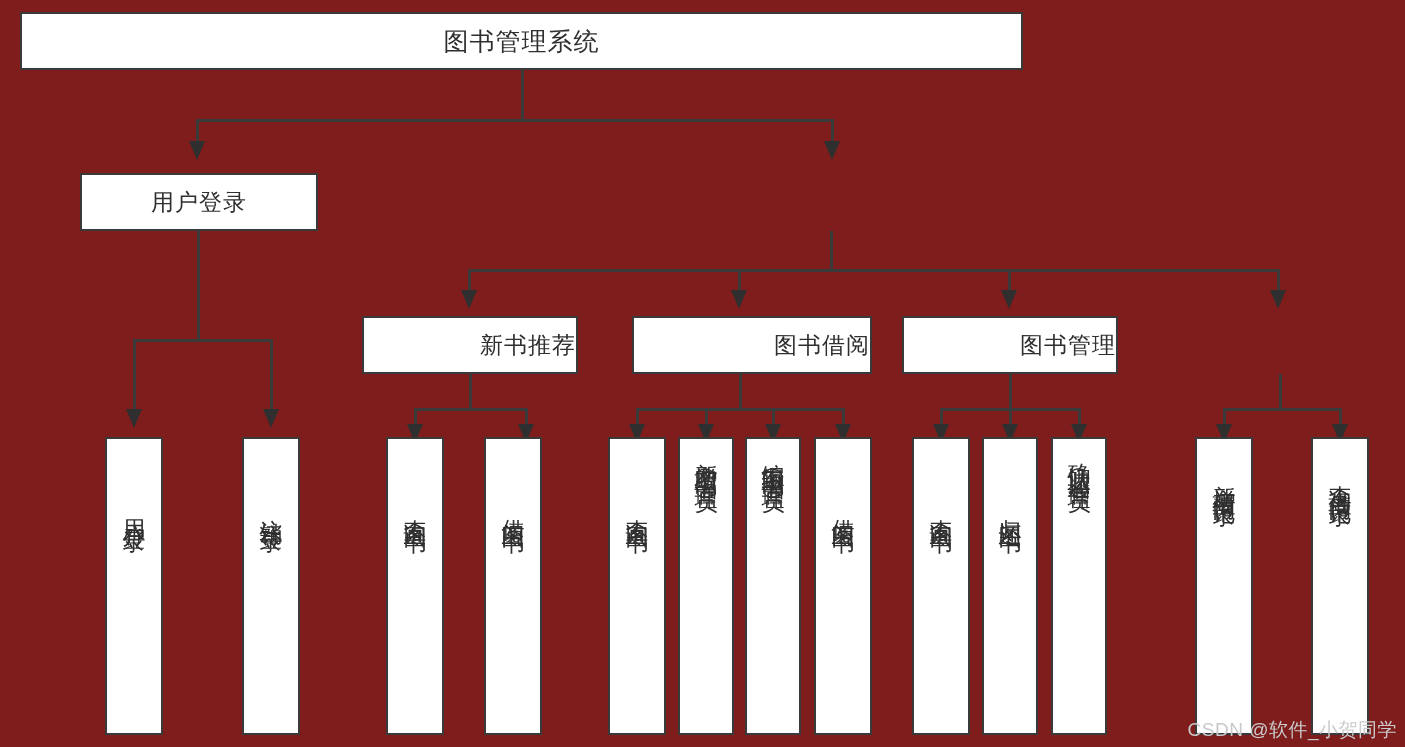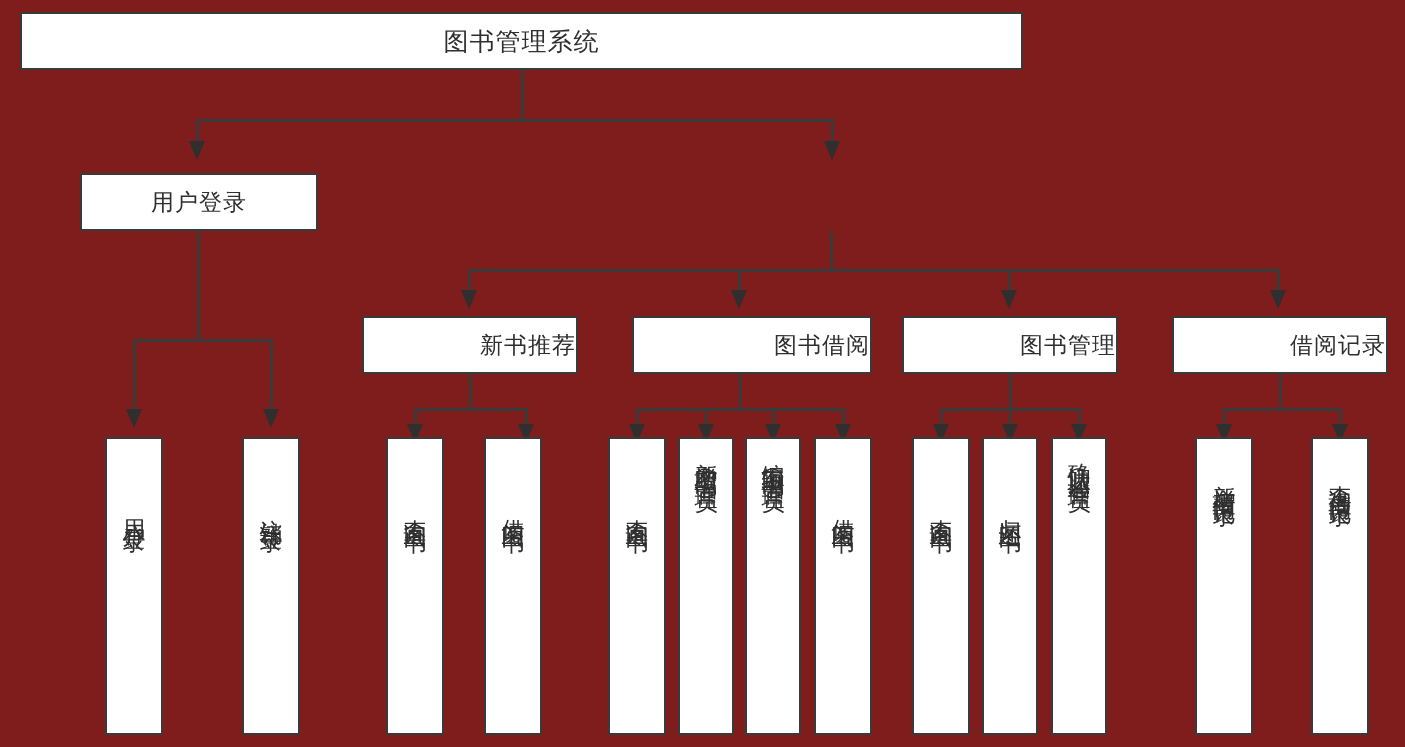--- a/index.html
+++ b/index.html
@@ -140,23 +140,20 @@
   </div>
 
   <div class="node lvl2" style="left:632px; top:316px; width:240px; height:58px;padding-left:19px;">
     <span>图书借阅</span>
   </div>
 
   <div class="node lvl2" style="left:902px; top:316px; width:216px; height:58px;">
     <span>图书管理</span>
   </div>
 
-  <div class="node lvl2" style="left:1172px; top:316px; width:216px; height:58px;">
-    <span>借阅记录</span>
-  </div>
 
   <div class="vline" style="left:469px; top:374px; height:36px;"></div>
   <div class="hline" style="left:414px; top:408px; width:113px;"></div>
   <div class="vline" style="left:414px; top:408px; height:18px;"></div>
   <div class="arrow" style="left:407px; top:424px;"></div>
   <div class="vline" style="left:525px; top:408px; height:18px;"></div>
   <div class="arrow" style="left:518px; top:424px;"></div>
 
   <div class="vline" style="left:739px; top:374px; height:36px;"></div>
   <div class="hline" style="left:636px; top:408px; width:208px;"></div>
@@ -222,14 +219,15 @@
     <span class="vtext">确认归还（管理员）</span>
   </div>
 
   <div class="node leaf" style="left:1195px; top:437px; width:58px; height:298px; padding-top:28px;">
     <span class="vtext">新增借阅记录</span>
   </div>
   <div class="node leaf" style="left:1311px; top:437px; width:58px; height:298px; padding-top:28px;">
     <span class="vtext">查询借阅记录</span>
   </div>
 
+  <div id="watermark">CSDN @软件_小贺同学</div>
 
 </div>
 
 </body></html>

